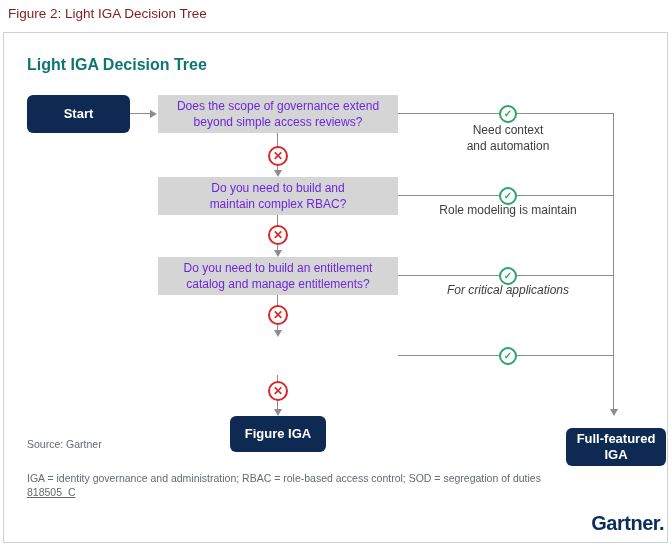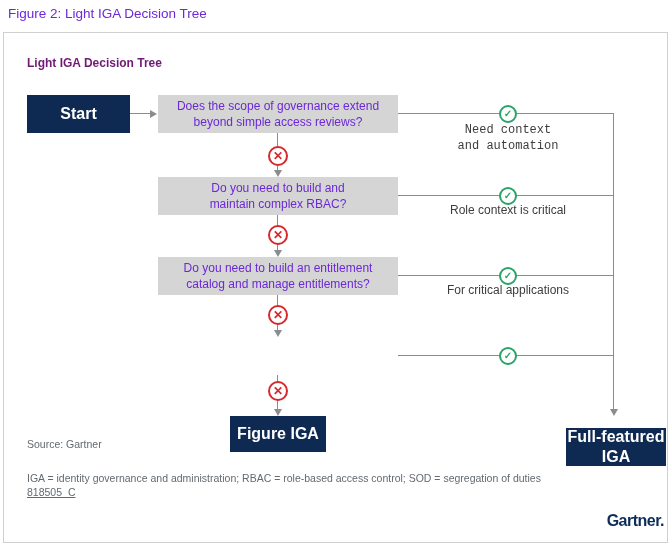--- a/index.html
+++ b/index.html
@@ -1,33 +1,33 @@
 <!DOCTYPE html>
 <html><head>
 <meta charset="utf-8">
 <style>
   html,body{margin:0;padding:0;background:#fff;}
   .page{
     position:relative;width:672px;height:546px;background:#fff;overflow:hidden;
     font-family:"Liberation Sans", sans-serif;
   }
   .caption{
-    position:absolute;left:8px;top:6px;font-size:13.5px;color:#6d28d9;font-weight:400;
+    position:absolute;left:8px;top:6px;font-size:13.5px;color:#7f1d1d;font-weight:400;
   }
   .fig-box{
     position:absolute;left:3px;top:32px;width:665px;height:511px;
     border:1px solid #cdd1d4;box-sizing:border-box;background:transparent;
   }
   .inner-title{
-    position:absolute;left:27px;top:56px;font-size:12px;font-weight:bold;color:#701a75;
+    position:absolute;left:27px;top:56px;font-size:16px;font-weight:bold;color:#0f766e;
   }
   .node{
-    position:absolute;background:#0f2a52;color:#fff;font-weight:bold;font-size:16px;
+    position:absolute;background:#0f2a52;color:#fff;font-weight:bold;font-size:13px;
     display:flex;align-items:center;justify-content:center;text-align:center;
-    white-space:pre-line;line-height:1.25;
+    white-space:pre-line;line-height:1.25;border-radius:6px;
   }
   .start{left:27px;top:95px;width:103px;height:38px;}
   .light{left:230px;top:416px;width:96px;height:36px;}
   .full{left:566px;top:416px;width:100px;height:38px;margin-top:12px;}
   .qbox{
     position:absolute;left:158px;width:240px;height:38px;background:#d5d5d5;
     color:#6d28d9;font-size:12px;line-height:1.35;display:flex;align-items:center;
     justify-content:center;text-align:center;white-space:pre-line;
   }
   .hline,.vline{position:absolute;background:#8c8c8c;}
@@ -56,21 +56,21 @@
     font-size:10px;font-weight:bold;line-height:1;
   }
   .rlabel{
     position:absolute;left:428px;width:160px;text-align:center;font-size:12px;
     color:#3d3d3d;line-height:1.3;white-space:pre-line;
   }
   .src{
     position:absolute;left:27px;font-size:10.5px;color:#626a70;
   }
   .logo{
-    position:absolute;right:8px;top:512px;font-size:16px;font-weight:bold;
+    position:absolute;right:8px;top:512px;font-size:20px;font-weight:bold;
     color:#0c2d5a;letter-spacing:-0.5px;
   }
 </style>
 </head>
 <body>
 
 <div class="page">
 
   <div class="caption">Figure 2: Light IGA Decision Tree</div>
 
@@ -124,24 +124,24 @@
   <div class="cicon" style="top:187px;">
       <span>✓</span>
     </div>
   <div class="cicon" style="top:267px;">
       <span>✓</span>
     </div>
   <div class="cicon" style="top:347px;">
       <span>✓</span>
     </div>
 
-  <div class="rlabel" style="top:123px;font-family:Liberation Mono, monospace;">Need context
+  <div class="rlabel" style="top:123px;">Need context
 and automation</div>
-  <div class="rlabel" style="top:203px;">Role context is critical</div>
-  <div class="rlabel" style="top:283px;">For critical applications</div>
+  <div class="rlabel" style="top:203px;">Role modeling is maintain</div>
+  <div class="rlabel" style="top:283px;font-style:italic;">For critical applications</div>
   <div class="rlabel" style="top:363px;"></div>
 
   <div class="node light">Figure IGA</div>
   <div class="node full">Full-featured
 IGA</div>
 
   <div class="src" style="top:438px;">Source: Gartner</div>
   <div class="src" style="top:472px;">IGA = identity governance and administration; RBAC = role-based access control; SOD = segregation of duties</div>
   <div class="src" style="top:486px;text-decoration:underline;">818505_C</div>
   <div class="logo">Gartner.</div>

